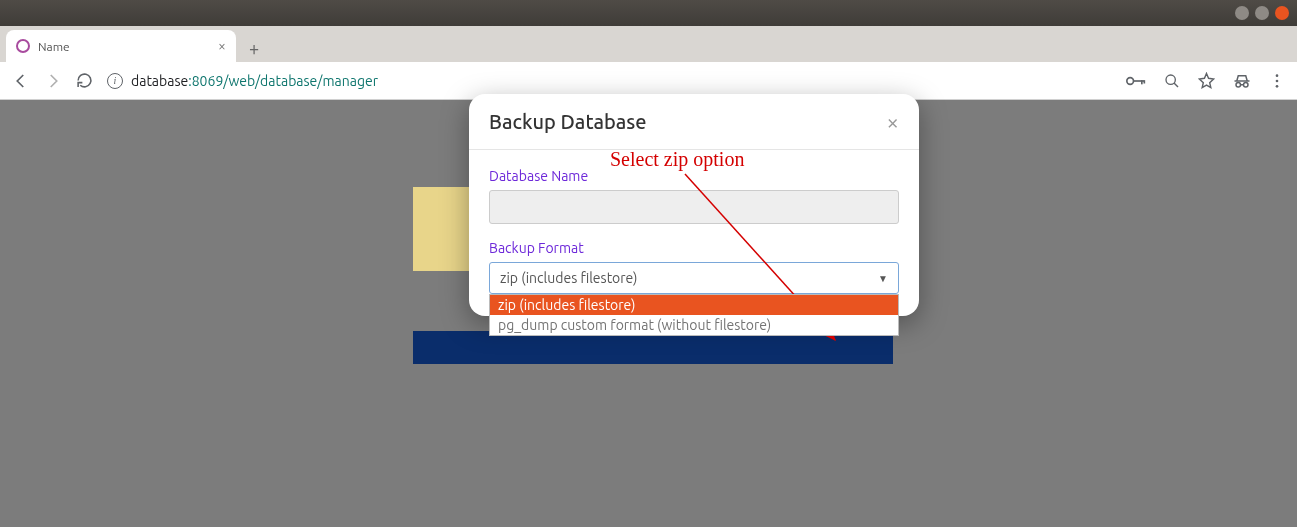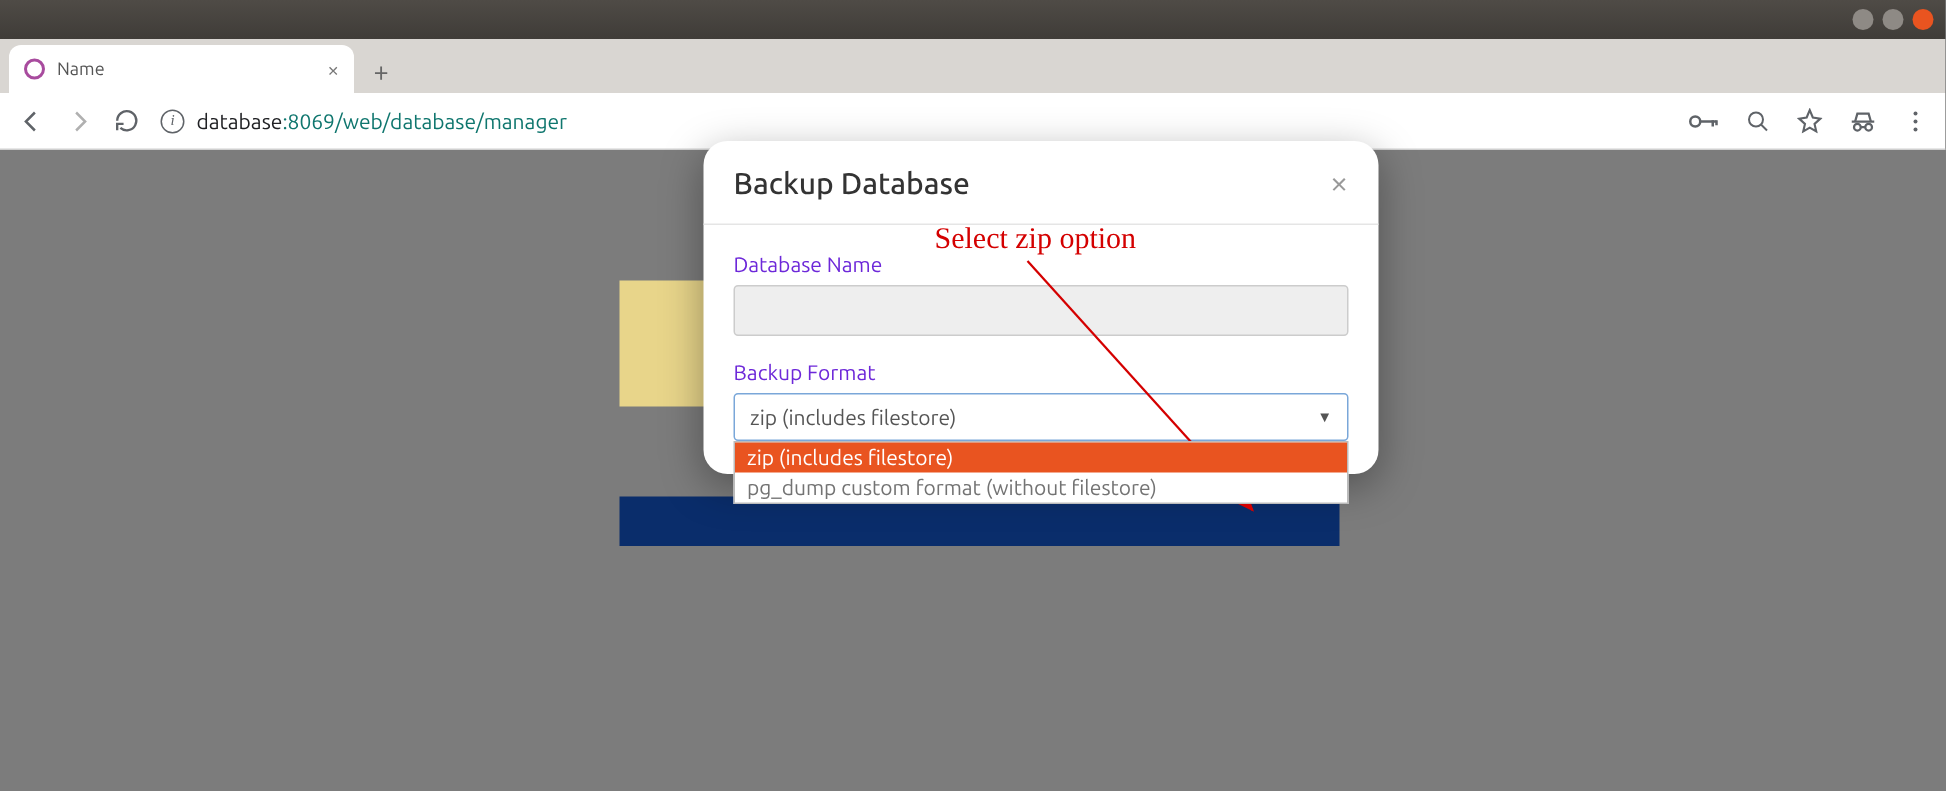--- a/index.html
+++ b/index.html
@@ -202,21 +202,21 @@
       padding: 8px 16px;
       font-size: 14px;
       cursor: pointer;
     }
     .btn-primary { background: #0069d9; }
 
     
     .annotation-text {
       position: absolute;
       top: 148px;
-      left: 623px;
+      left: 610px;
       color: #d40000;
       font-size: 20px;
       font-family: "Times New Roman", serif;
     }
     .arrow-svg {
       position: absolute;
       top: 168px;
       left: 640px;
       pointer-events: none;
     }

